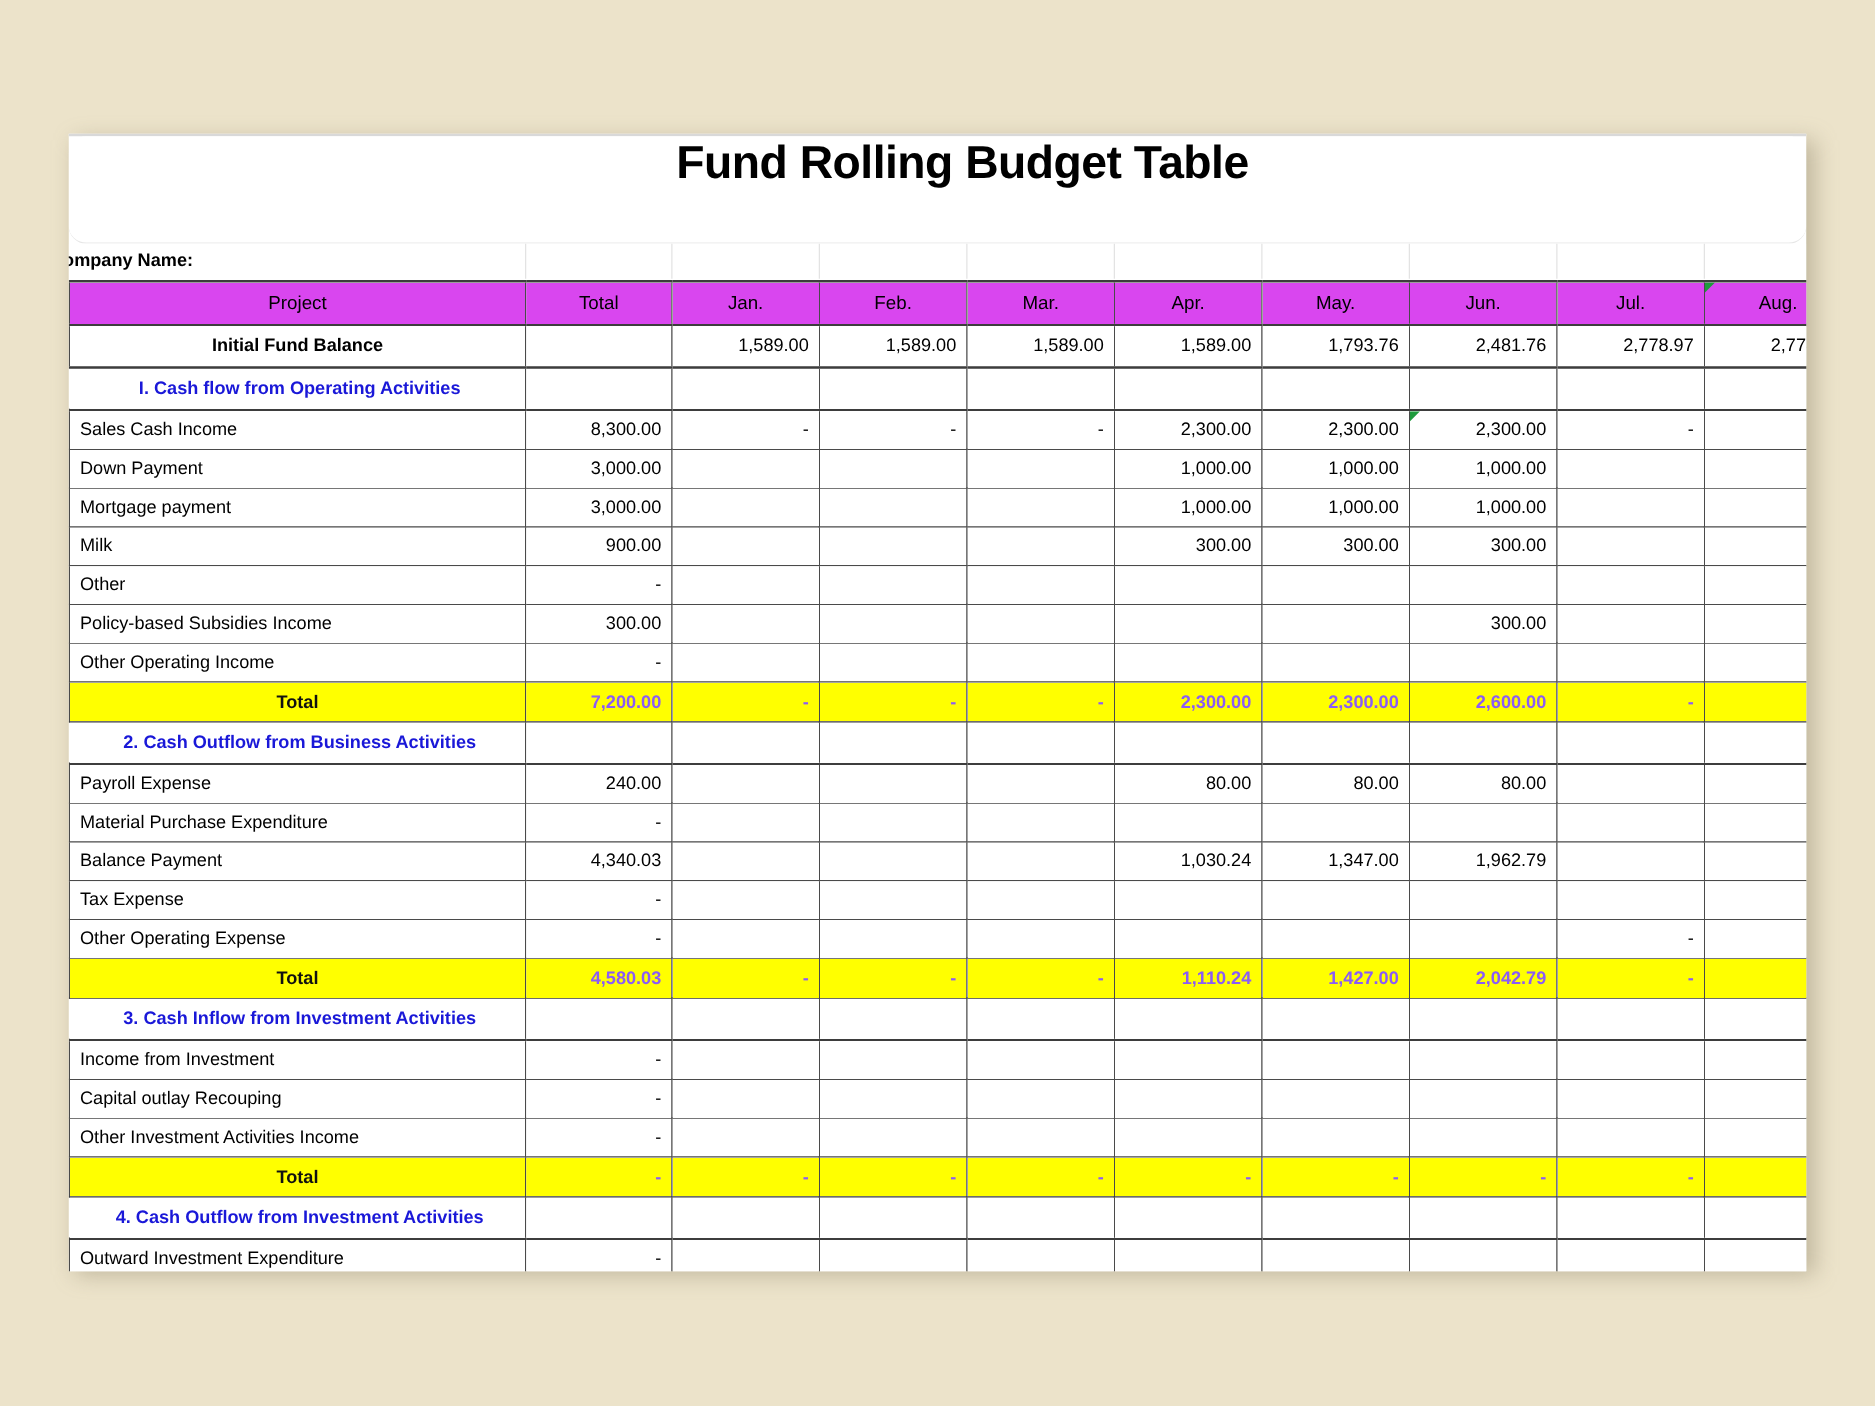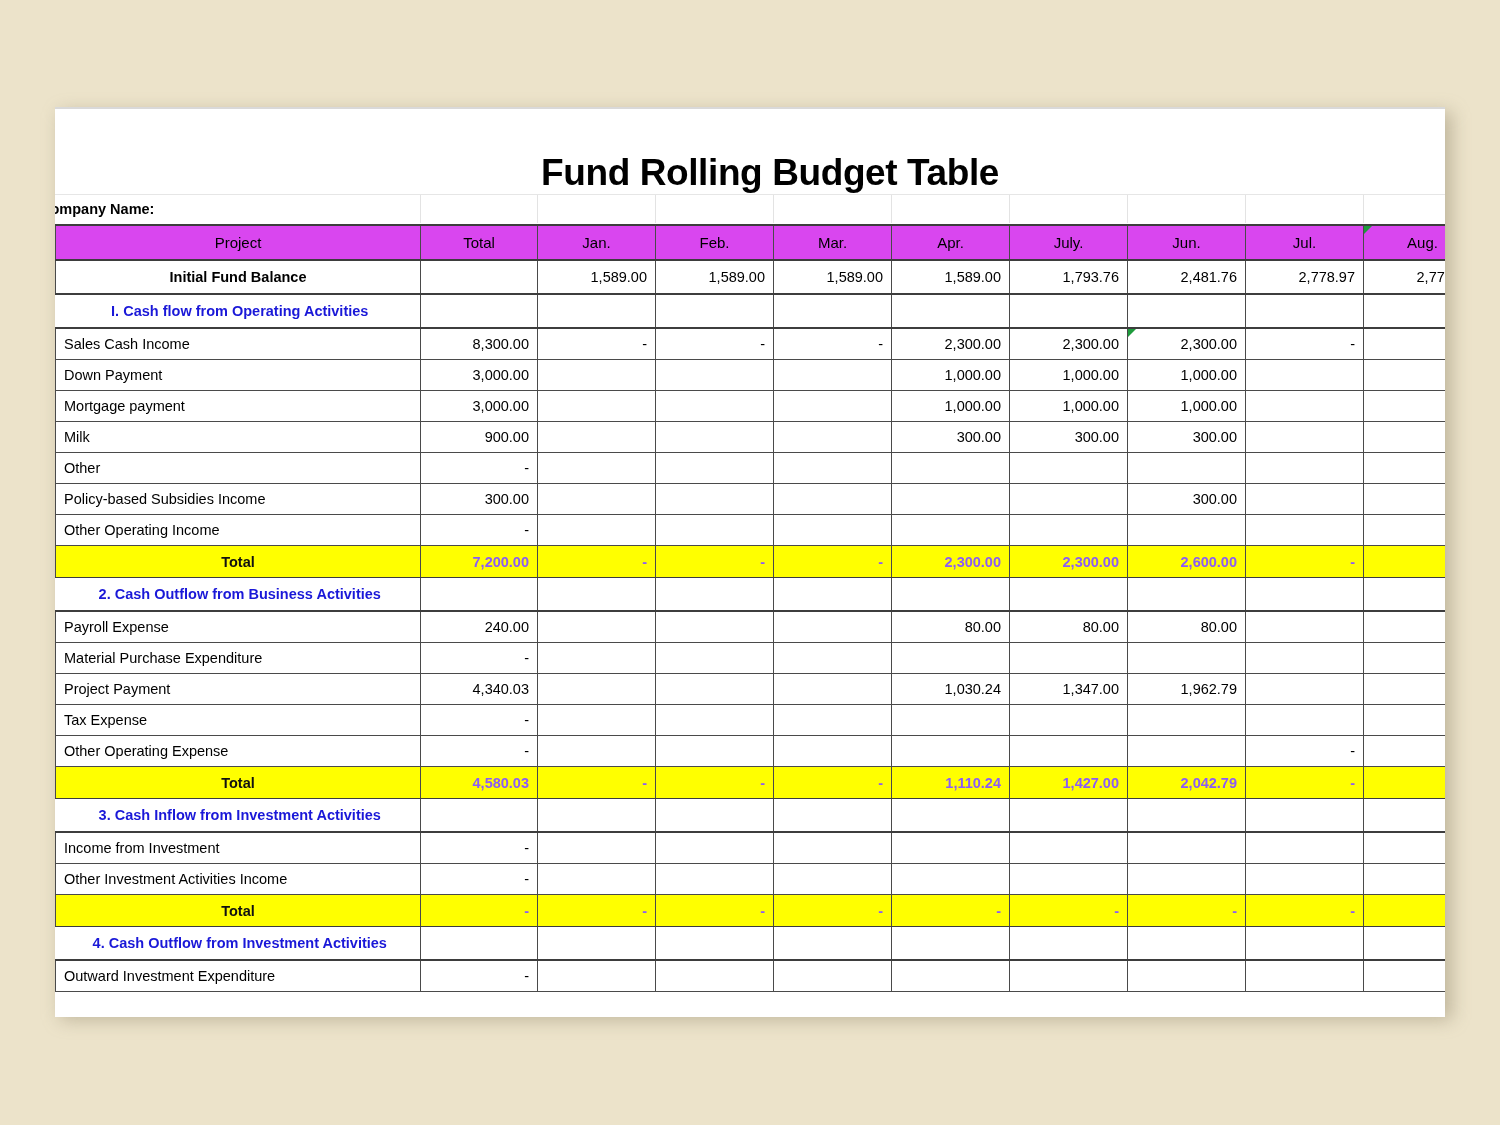--- a/index.html
+++ b/index.html
@@ -41,23 +41,24 @@
     background: #ffffff;
     overflow: hidden;
     border-top: 2px solid #d9d9d9;
   }
 
   
   .title-band {
     height: 85px;
     background: #ffffff;
     display: flex;
-    align-items: flex-end;
+    align-items: flex-start;
     justify-content: center;
     border-bottom: 1px solid #e6e6e6;
+    border-radius: 14px;
   }
   .title-band .title {
     font-size: 37px;
     font-weight: bold;
     color: #000000;
     letter-spacing: -0.4px;
     padding-left: 40px;
   }
 
   
@@ -231,21 +232,21 @@
           <col class="c-month">
       </colgroup>
       <thead>
         <tr class="header-row" id="header-row">
             <td>Project</td>
             <td>Total</td>
             <td>Jan.</td>
             <td>Feb.</td>
             <td>Mar.</td>
             <td>Apr.</td>
-            <td>July.</td>
+            <td>May.</td>
             <td>Jun.</td>
             <td>Jul.</td>
             <td>Aug.<span class="err-tri"></span></td>
           </tr>
       </thead>
       <tbody id="table-body">
           <tr class="balance-row">
             <td class="label">Initial Fund Balance</td>
             <td class="num"></td>
             <td class="num">1,589.00</td>
@@ -395,21 +396,21 @@
             <td class="num"></td>
             <td class="num"></td>
             <td class="num"></td>
             <td class="num"></td>
             <td class="num"></td>
             <td class="num"></td>
             <td class="num"></td>
             <td class="num"></td>
           </tr>
           <tr class="data-row">
-            <td class="label">Project Payment</td>
+            <td class="label">Balance Payment</td>
             <td class="num">4,340.03</td>
             <td class="num"></td>
             <td class="num"></td>
             <td class="num"></td>
             <td class="num">1,030.24</td>
             <td class="num">1,347.00</td>
             <td class="num">1,962.79</td>
             <td class="num"></td>
             <td class="num"></td>
           </tr>
@@ -467,20 +468,32 @@
             <td class="num"></td>
             <td class="num"></td>
             <td class="num"></td>
             <td class="num"></td>
             <td class="num"></td>
             <td class="num"></td>
             <td class="num"></td>
             <td class="num"></td>
           </tr>
           <tr class="data-row">
+            <td class="label">Capital outlay Recouping</td>
+            <td class="dash">-</td>
+            <td class="num"></td>
+            <td class="num"></td>
+            <td class="num"></td>
+            <td class="num"></td>
+            <td class="num"></td>
+            <td class="num"></td>
+            <td class="num"></td>
+            <td class="num"></td>
+          </tr>
+          <tr class="data-row">
             <td class="label">Other Investment Activities Income</td>
             <td class="dash">-</td>
             <td class="num"></td>
             <td class="num"></td>
             <td class="num"></td>
             <td class="num"></td>
             <td class="num"></td>
             <td class="num"></td>
             <td class="num"></td>
             <td class="num"></td>

